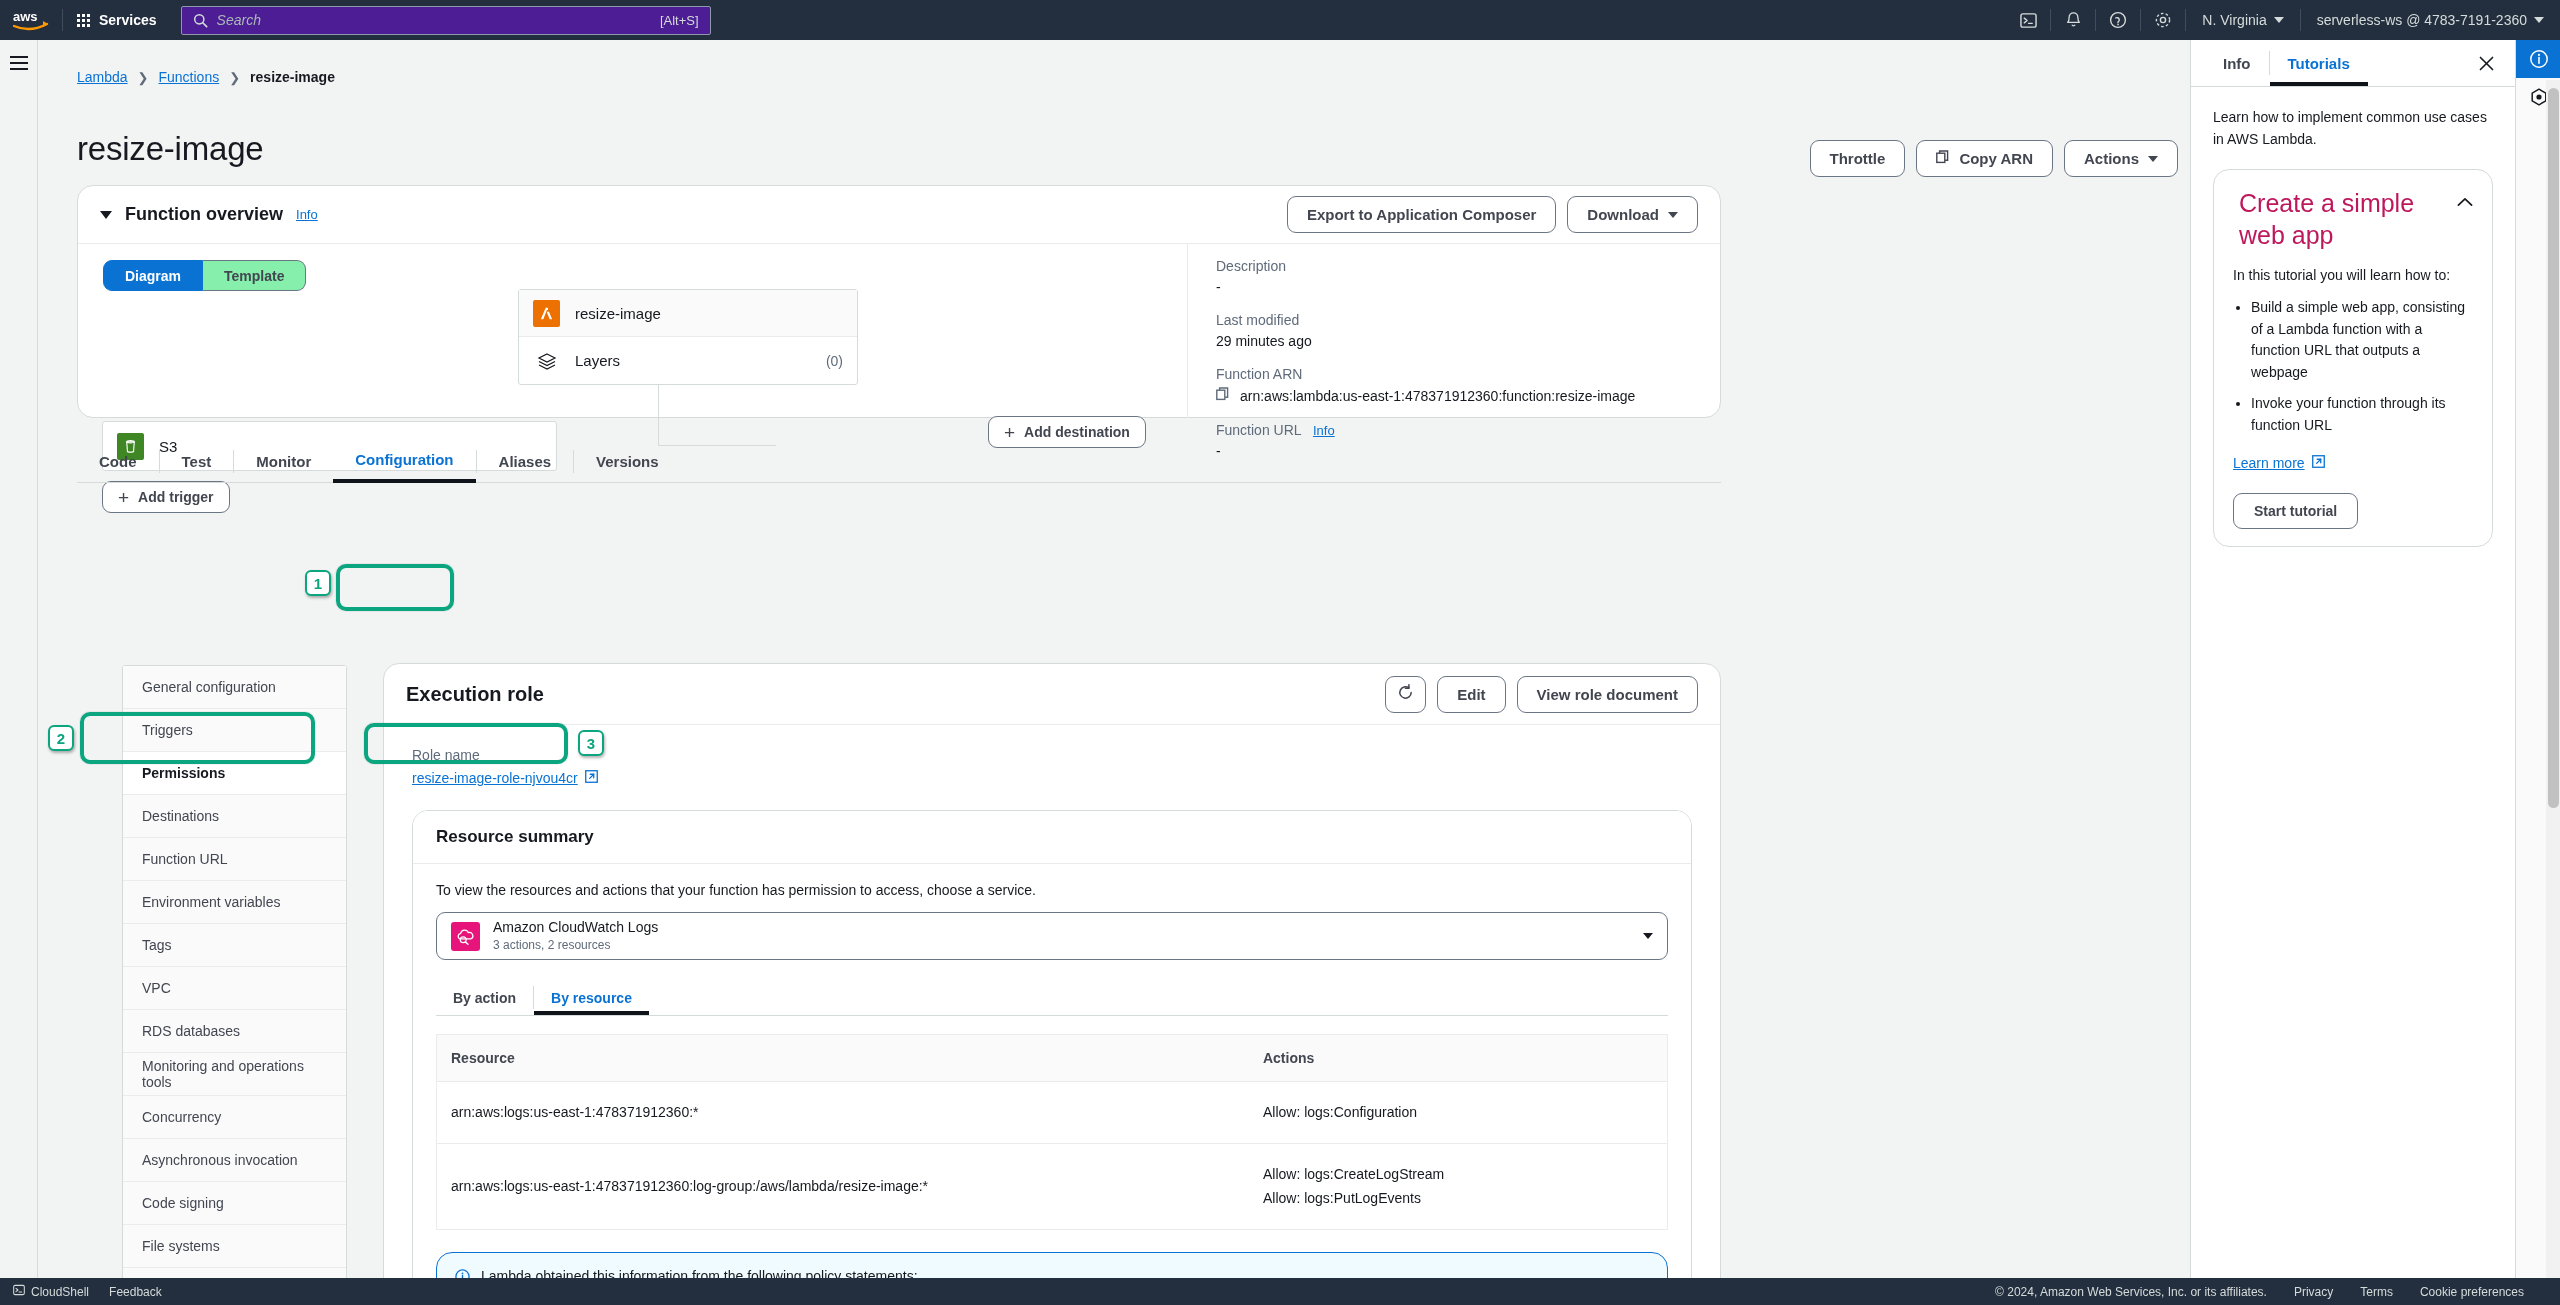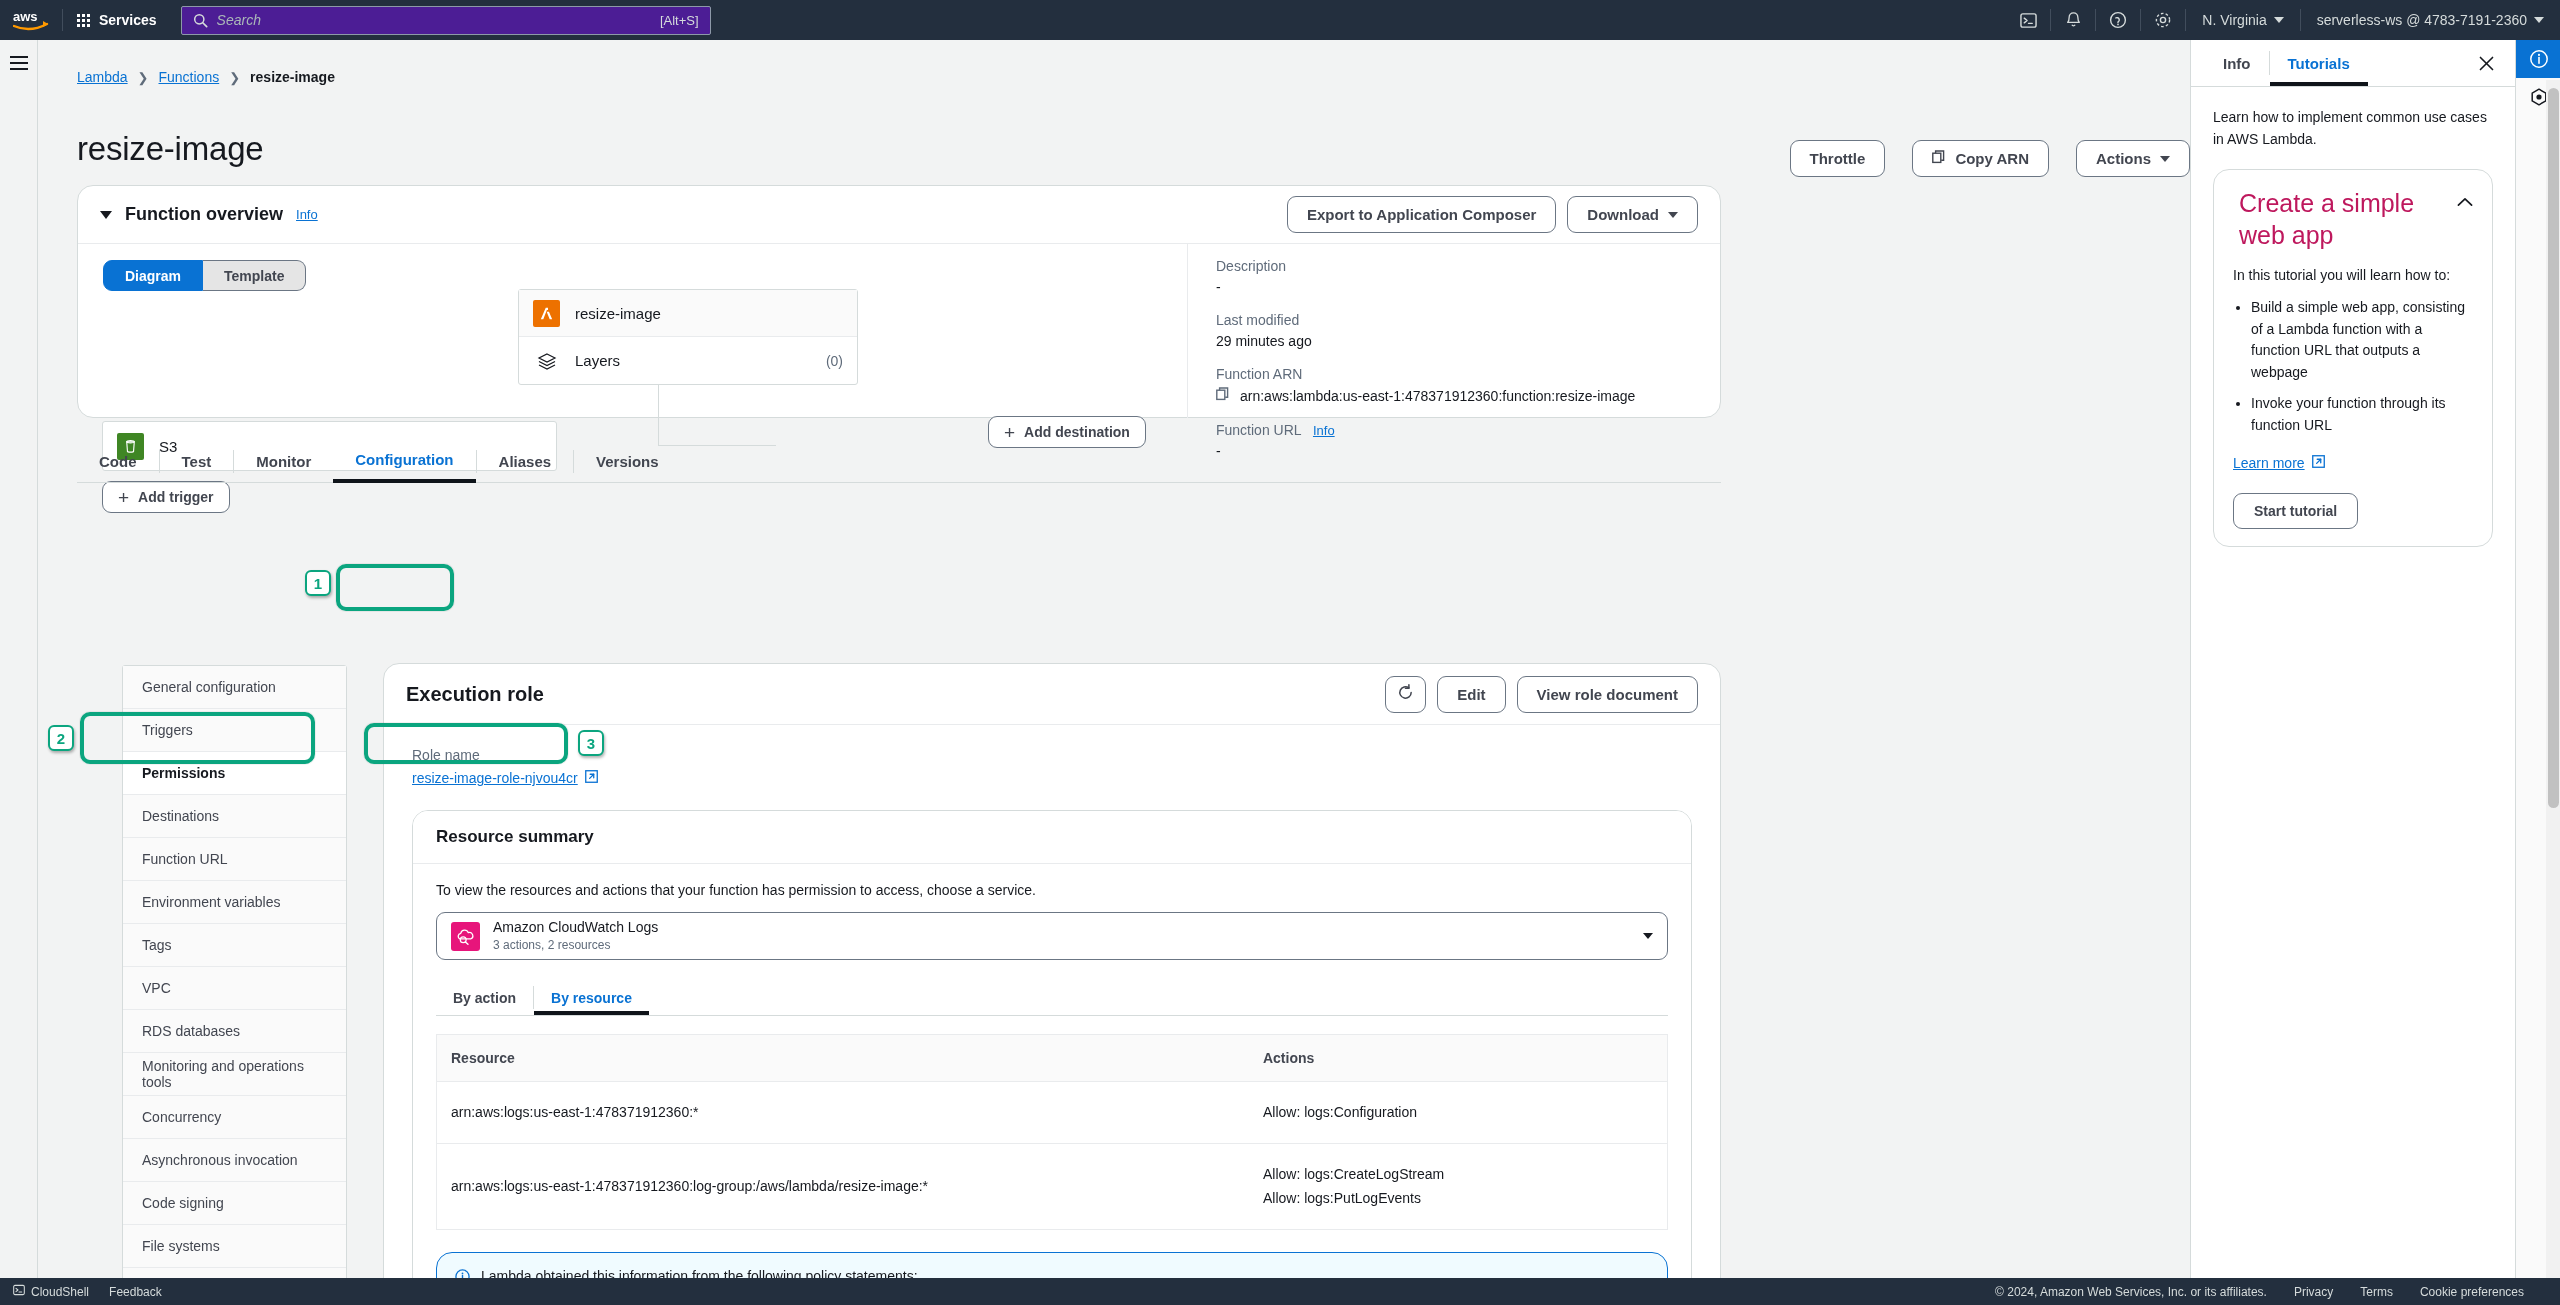--- a/index.html
+++ b/index.html
@@ -64,21 +64,21 @@
     background: #f2f3f3; overflow: hidden;
   }
 
   .breadcrumb { position: absolute; left: 39px; top: 29px; display: flex; align-items: center; gap: 10px; font-size: 14px; }
   .bc-link { color: #0972d3; text-decoration: underline; cursor: pointer; }
   .bc-sep { color: #5f6b7a; font-size: 13px; }
   .bc-cur { color: #16191f; font-weight: 700; }
 
   .page-title { position: absolute; left: 39px; top: 90px; font-size: 33px; font-weight: 400; color: #16191f; letter-spacing: -0.2px; }
 
-  .title-actions { position: absolute; right: 38px; top: 100px; display: flex; gap: 27px; }
+  .title-actions { position: absolute; right: 50px; top: 100px; display: flex; gap: 11px; }
   .btn {
     background: #fff; border: 1px solid #6b7684; border-radius: 9px;
     color: #424650; font-size: 15px; font-weight: 700; padding: 0 19px; height: 37px;
     display: flex; align-items: center; justify-content: center; gap: 9px; cursor: pointer;
     font-family: "Liberation Sans", sans-serif; white-space: nowrap;
   }
   .btn .caret { width: 0; height: 0; border-left: 5px solid transparent; border-right: 5px solid transparent; border-top: 6px solid #424650; }
 
   
   .panel {
@@ -94,21 +94,21 @@
   .info-link { font-size: 13px; color: #0972d3; text-decoration: underline; cursor: pointer; }
   .p-head-right { margin-left: auto; display: flex; gap: 11px; }
 
   .ov-body { position: relative; height: 174px; display: flex; }
   .ov-left { width: 1110px; position: relative; border-right: 1px solid #e9ebed; }
   .ov-right { flex: 1; position: relative; padding: 14px 0 0 28px; }
 
   .seg { position: absolute; left: 25px; top: 16px; display: flex; }
   .seg div {
     height: 31px; padding: 0 21px; display: flex; align-items: center;
-    font-size: 14px; font-weight: 700; border: 1px solid #6b7684; cursor: pointer; color: #424650; background: #e5e5e5;
+    font-size: 14px; font-weight: 700; border: 1px solid #6b7684; cursor: pointer; color: #424650; background: #86efac;
   }
   .seg div:first-child { border-radius: 9px 0 0 9px; }
   .seg div:last-child { border-radius: 0 9px 9px 0; border-left: 0; }
   .seg div.on { background: #0972d3; border-color: #0972d3; color: #fff; }
 
   .node {
     position: absolute; background: #fff; border: 1px solid #d5dbdb; border-radius: 3px;
   }
   .node-lambda { left: 440px; top: 45px; width: 340px; }
   .node-row { display: flex; align-items: center; height: 47px; padding: 0 14px; gap: 15px; }

